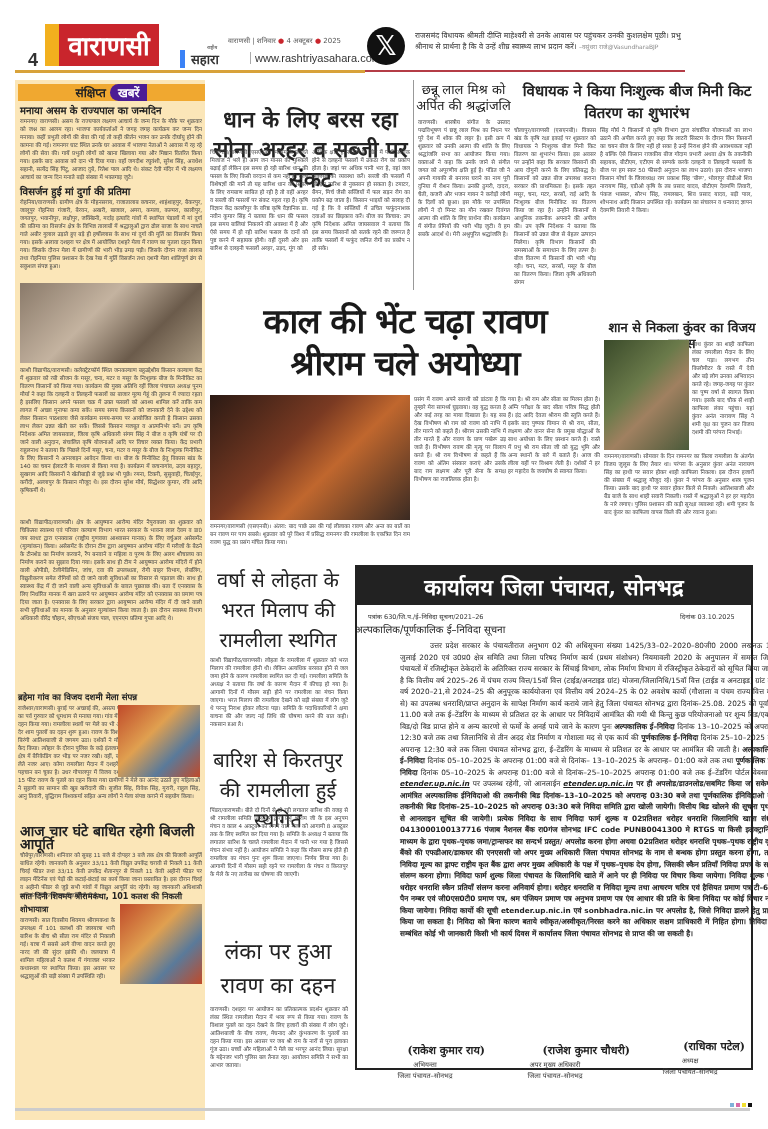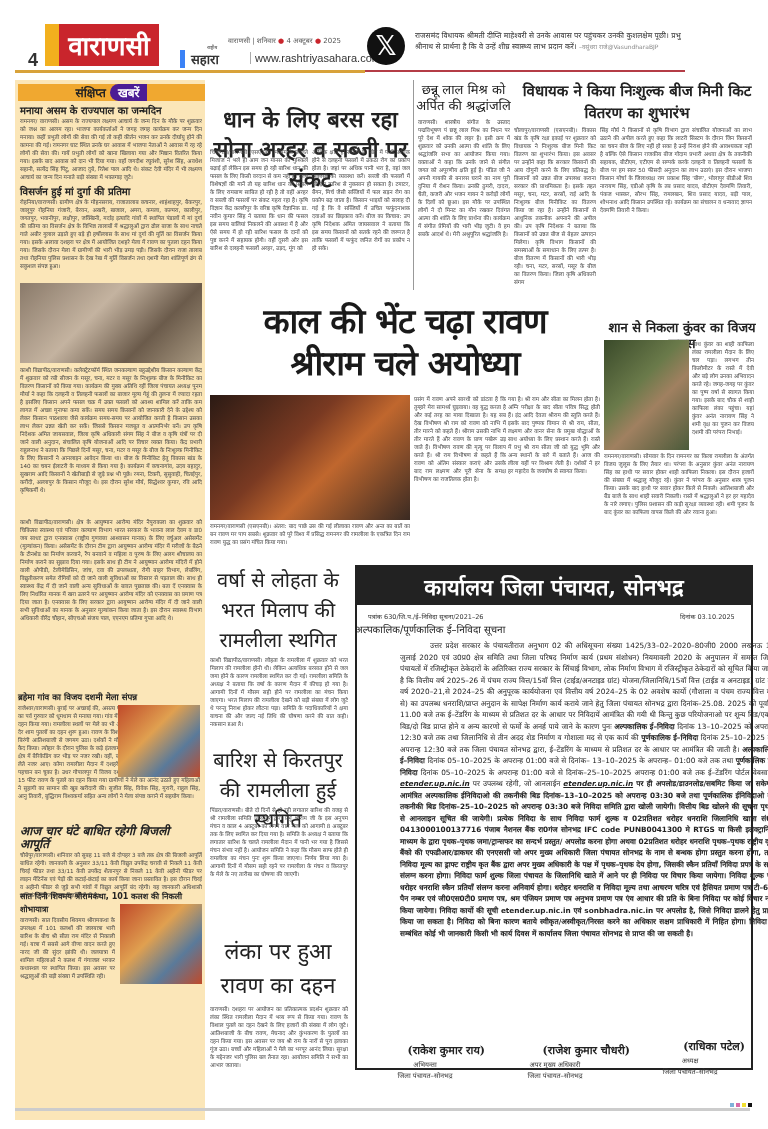--- a/index.html
+++ b/index.html
@@ -100,21 +100,21 @@
 </div>
 <div class="abs" style="left:20px;top:518px;width:182px;">
   <div class="txt" style="height:110px;">काशी विद्यापीठ/वाराणसी। क्षेत्र के आयुष्मान आरोग्य मंदिर नैपुराकला का शुक्रवार को चिकित्सा स्वास्थ्य एवं परिवार कल्याण विभाग भारत सरकार के भावना लाल देवम व डा0 जय साधाः द्वारा एनक्वास (राष्ट्रीय गुणवत्ता आश्वासन मानक) के लिए वर्चुअल असेसमेंट (मूल्यांकन) किया। असेसमेंट के दौरान टीम द्वारा आयुष्मान आरोग्य मंदिर में मरीजों के बैठने के टीनशेड का निर्माण करवाने, रैंप बनवाने व महिला व पुरुष के लिए अलग शौचालय का निर्माण कराने का सुझाव दिया गया। इसके साथ ही टीम ने आयुष्मान आरोग्य मंदिरों में होने वाली ओपीडी, टेलीमेडिसिन, जांच, दवा की उपलब्धता, रोगी बाहर विभाग, लेबलिंग, विद्युतीकरण समेत रोगियों को दी जाने वाली सुविधाओं का विस्तार से पड़ताल की। साथ ही स्वास्थ्य केंद्र में दी जाने वाली अन्य सुविधाओं के बावत पूछताछ की। बता दें एनक्वास के लिए निर्धारित मानक में खरा उतरने पर आयुष्मान आरोग्य मंदिर को एनक्वास का प्रमाण पत्र दिया जाता है। एनक्वास के लिए सरकार द्वारा आयुष्मान आरोग्य मंदिर में दी जाने वाली सभी सुविधाओं का मानक के अनुसार मूल्यांकन किया जाता है। इस दौरान स्वास्थ्य विभाग अधिकारी वीरेंद्र चौहान, सीएचओ संजय पाल, एएनएम प्रतिमा गुप्ता आदि थे।</div>
 </div>
 <div class="abs" style="left:18px;top:668px;width:182px;margin-top:23px;">
   <div class="h-left" style="font-size:8.5px;">ब्रहेमा गांव का विजय दशमी मेला संपन्न</div>
   <div class="photo fest" style="position:absolute;left:100px;top:14px;width:82px;height:72px;"></div>
   <div class="txt" style="height:130px;">राजेश्वर/वाराणसी। बुराई पर अच्छाई की, असत्य पर सत्य की जीत का प्रतीक विजयादशमी का पर्व गुरुवार को धूमधाम से मनाया गया। गांव में जगह-जगह रावण के छोटे-बड़े पुतलों का दहन किया गया। रामलीला स्थलों पर मेले का भी आयोजन किया गया। आतिशबाजी के बाद देर शाम पुतलों का दहन शुरू हुआ। रावण के विशाल पुतले का दहन होते ही आसमान रंग-बिरंगी आतिशबाजी से जगमग उठा। दर्शकों ने मोबाइल कैमरों में इस ऐतिहासिक पल को कैद किया। त्योहार के दौरान पुलिस के कड़े इंतजाम किए गए थे। लुटिया और प्रशासन ने पूरे क्षेत्र में बैरिकेडिंग कर भीड़ पर नजर रखी। वहीं, बच्चे मेले में झूले और मिठाइयों का आनंद लेते नजर आए। कोमा रामलीला मैदान में दशहरे का भव्य आयोजन क्षेत्र की सांस्कृतिक पहचान बन चुका है। उधर गोपालपुर में विजय दशमी मेले का आयोजन किया गया जिसमें 15 फीट रावण के पुतले का दहन किया गया ग्रामीणों ने मेले का आनंद उठाते हुए महिलाओं ने सुहागी का सामान की खूब खरीदारी की। सुजीत सिंह, विवेक सिंह, मुरारी, राहुल सिंह, आनु तिवारी, बुद्धिराम विश्वकर्मा सहित अन्य लोगों ने मेला संपन्न कराने में सहयोग किया।</div>
 </div>
 <div class="abs" style="left:20px;top:825px;width:182px;">
-  <div class="h-left" style="font-size:12px;font-style:italic;">आज चार घंटे बाधित रहेगी बिजली आपूर्ति</div>
+  <div class="h-left" style="font-size:14px;">आज चार घंटे बाधित रहेगी बिजली आपूर्ति</div>
   <div class="txt" style="height:48px;">चौबेपुर/वाराणसी। शनिवार को सुबह 11 बजे से दोपहर 3 बजे तक क्षेत्र की बिजली आपूर्ति बाधित रहेगी। जानकारी के अनुसार 33/11 केवी विद्युत उपकेंद्र चरावी से निकले 11 केवी चिरई फीडर तथा 33/11 केवी उपकेंद्र शैतानपुर से निकले 11 केवी अहीनी फीडर पर लाइन मेंटिनेंस एवं पेड़ों की कटाई-छंटाई का कार्य किया जाना प्रस्तावित है। इस दौरान चिरई व अहीनी फीडर से जुड़े सभी गांवों में विद्युत आपूर्ति बंद रहेगी। यह जानकारी अधिशासी अभियंता विद्युत ने एक विज्ञप्ति में दी है।</div>
 </div>
 <div class="abs" style="left:20px;top:890px;width:182px;">
   <div class="h-left" style="font-size:8px;">सात दिनी शिवमय श्रीरामकथा, 101 कलश की निकली शोभायात्रा</div>
   <div class="photo fest" style="position:absolute;left:100px;top:14px;width:82px;height:80px;"></div>
   <div class="txt" style="width:95px;height:210px;">वाराणसी। सात दिवसीय शिवमय श्रीरामकथा के उपलक्ष्य में 101 कलशों की जलयात्रा भारी बारिश के बीच श्री सीता राम मंदिर से निकाली गई। यात्रा में सबसे आगे वीणा वादन करते हुए नारद जी की सुंदर झांकी थी। जलयात्रा में शामिल महिलाओं ने कलश में गंगाजल भरकर कथास्थल पर स्थापित किया। इस अवसर पर श्रद्धालुओं की बड़ी संख्या में उपस्थिति रही।</div>
 </div>
 
 <div class="abs h-big" style="left:208px;top:82px;width:205px;margin-top:23px;">धान के लिए बरस रहा सोना अरहर व सब्जी पर संकट</div>
 <div class="abs txt" style="left:210px;top:148px;width:98px;height:138px;">चिरईगांव/वाराणसी (एसएनबी)। मौसम के बदलते मिजाज ने भले ही आम जन मानस की मुश्किलें बढ़ाई हों लेकिन इस समय हो रही बारिश धान की फसल के लिए किसी वरदान से कम नहीं है। कृषि विशेषज्ञों की मानें तो यह बारिश धान की फसल के लिए रामबाण साबित हो रही है तो वहीं अरहर व सब्जी की फसलों पर संकट गहरा रहा है। कृषि विज्ञान केंद्र कल्लीपुर के वरिष्ठ कृषि वैज्ञानिक डा. नवीन कुमार सिंह ने बताया कि धान की फसल इस समय बालियां निकलने की अवस्था में है और ऐसे समय में हो रही बारिश फसल के दानों को पुष्ट करने में सहायक होगी। वहीं दूसरी ओर इस बारिश से दलहनी फसलों अरहर, उड़द, मूंग को</div>

